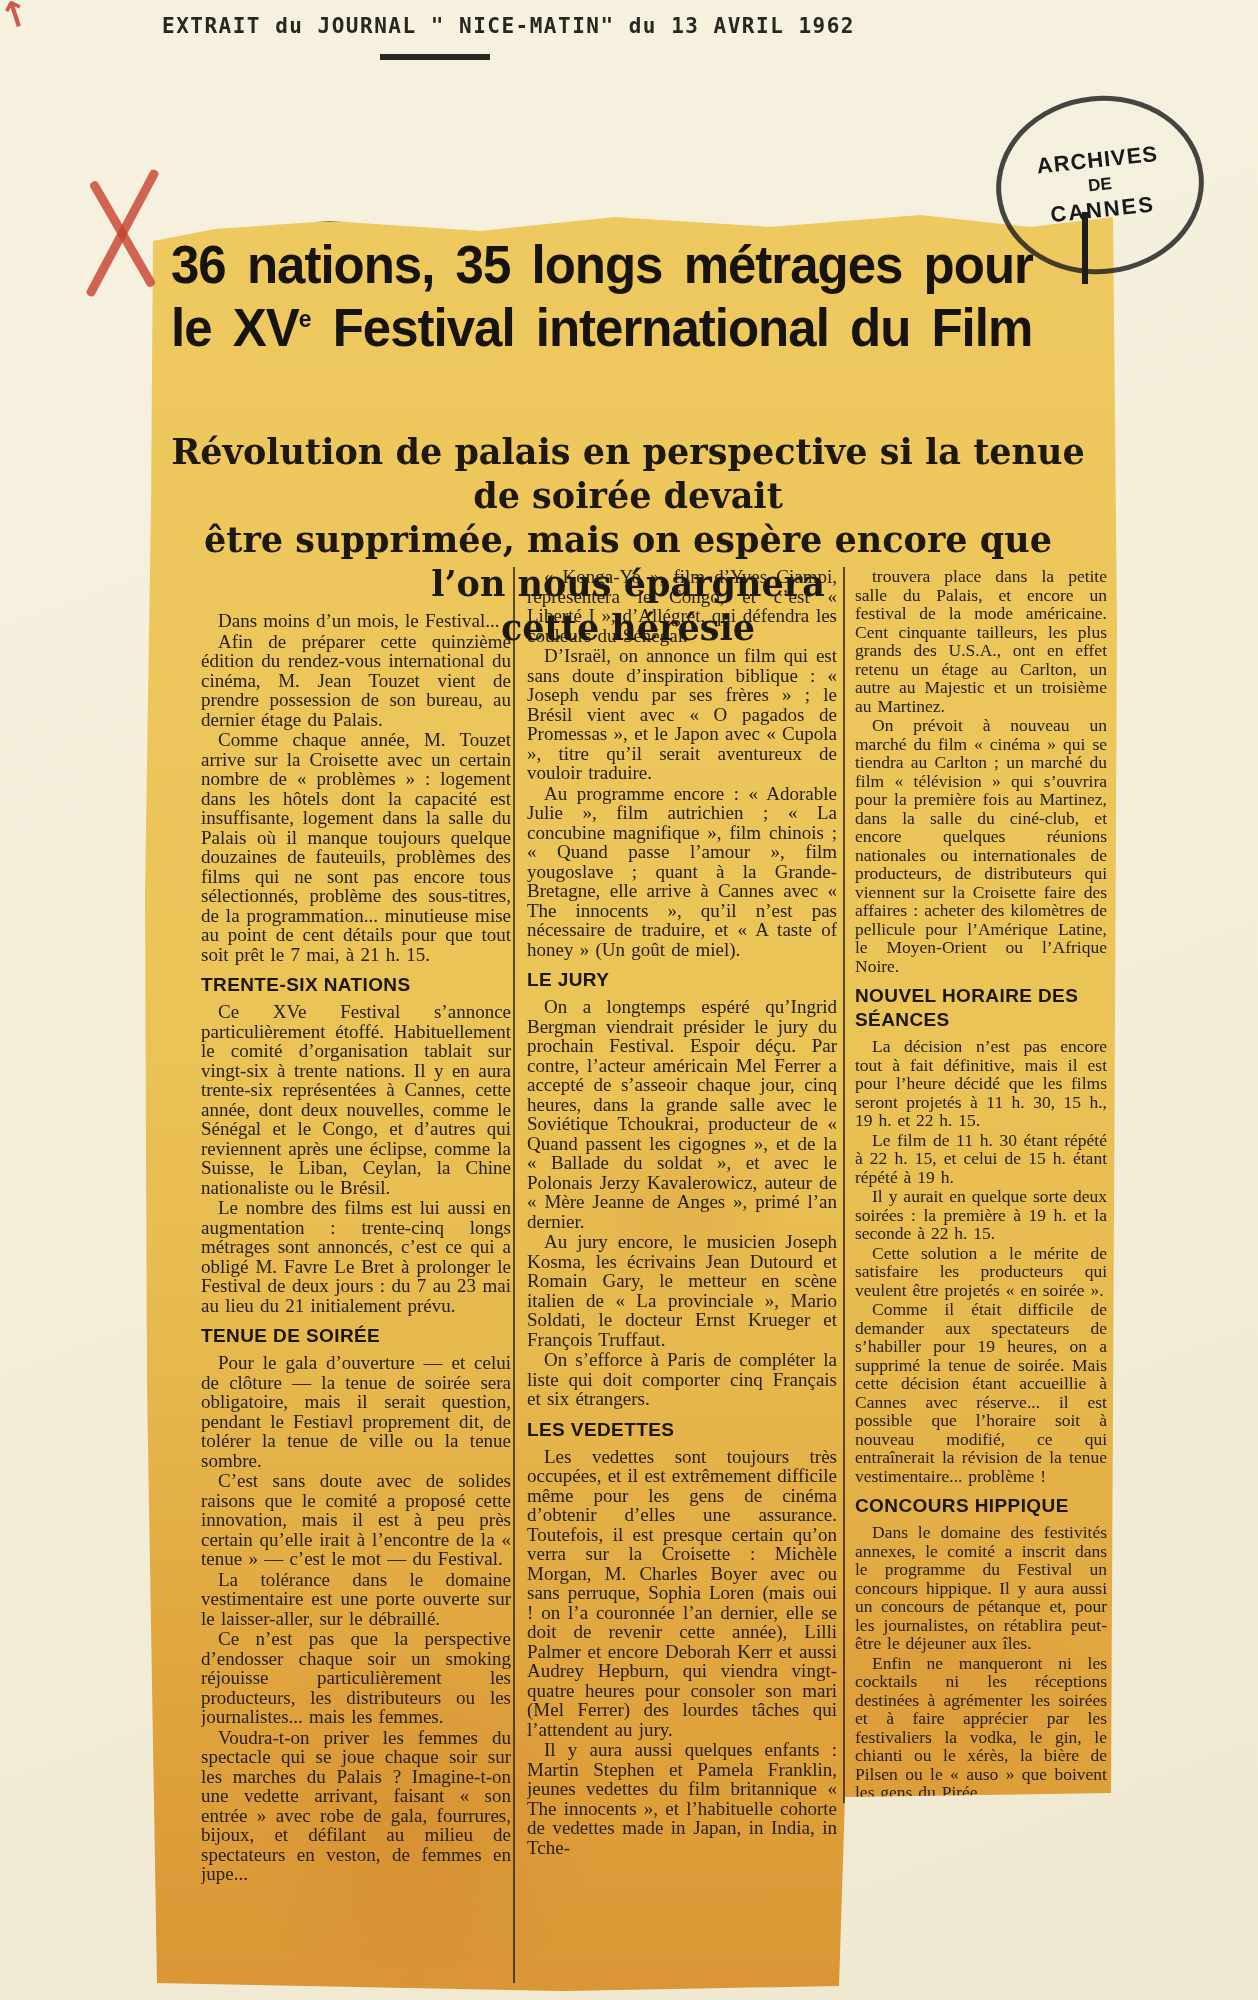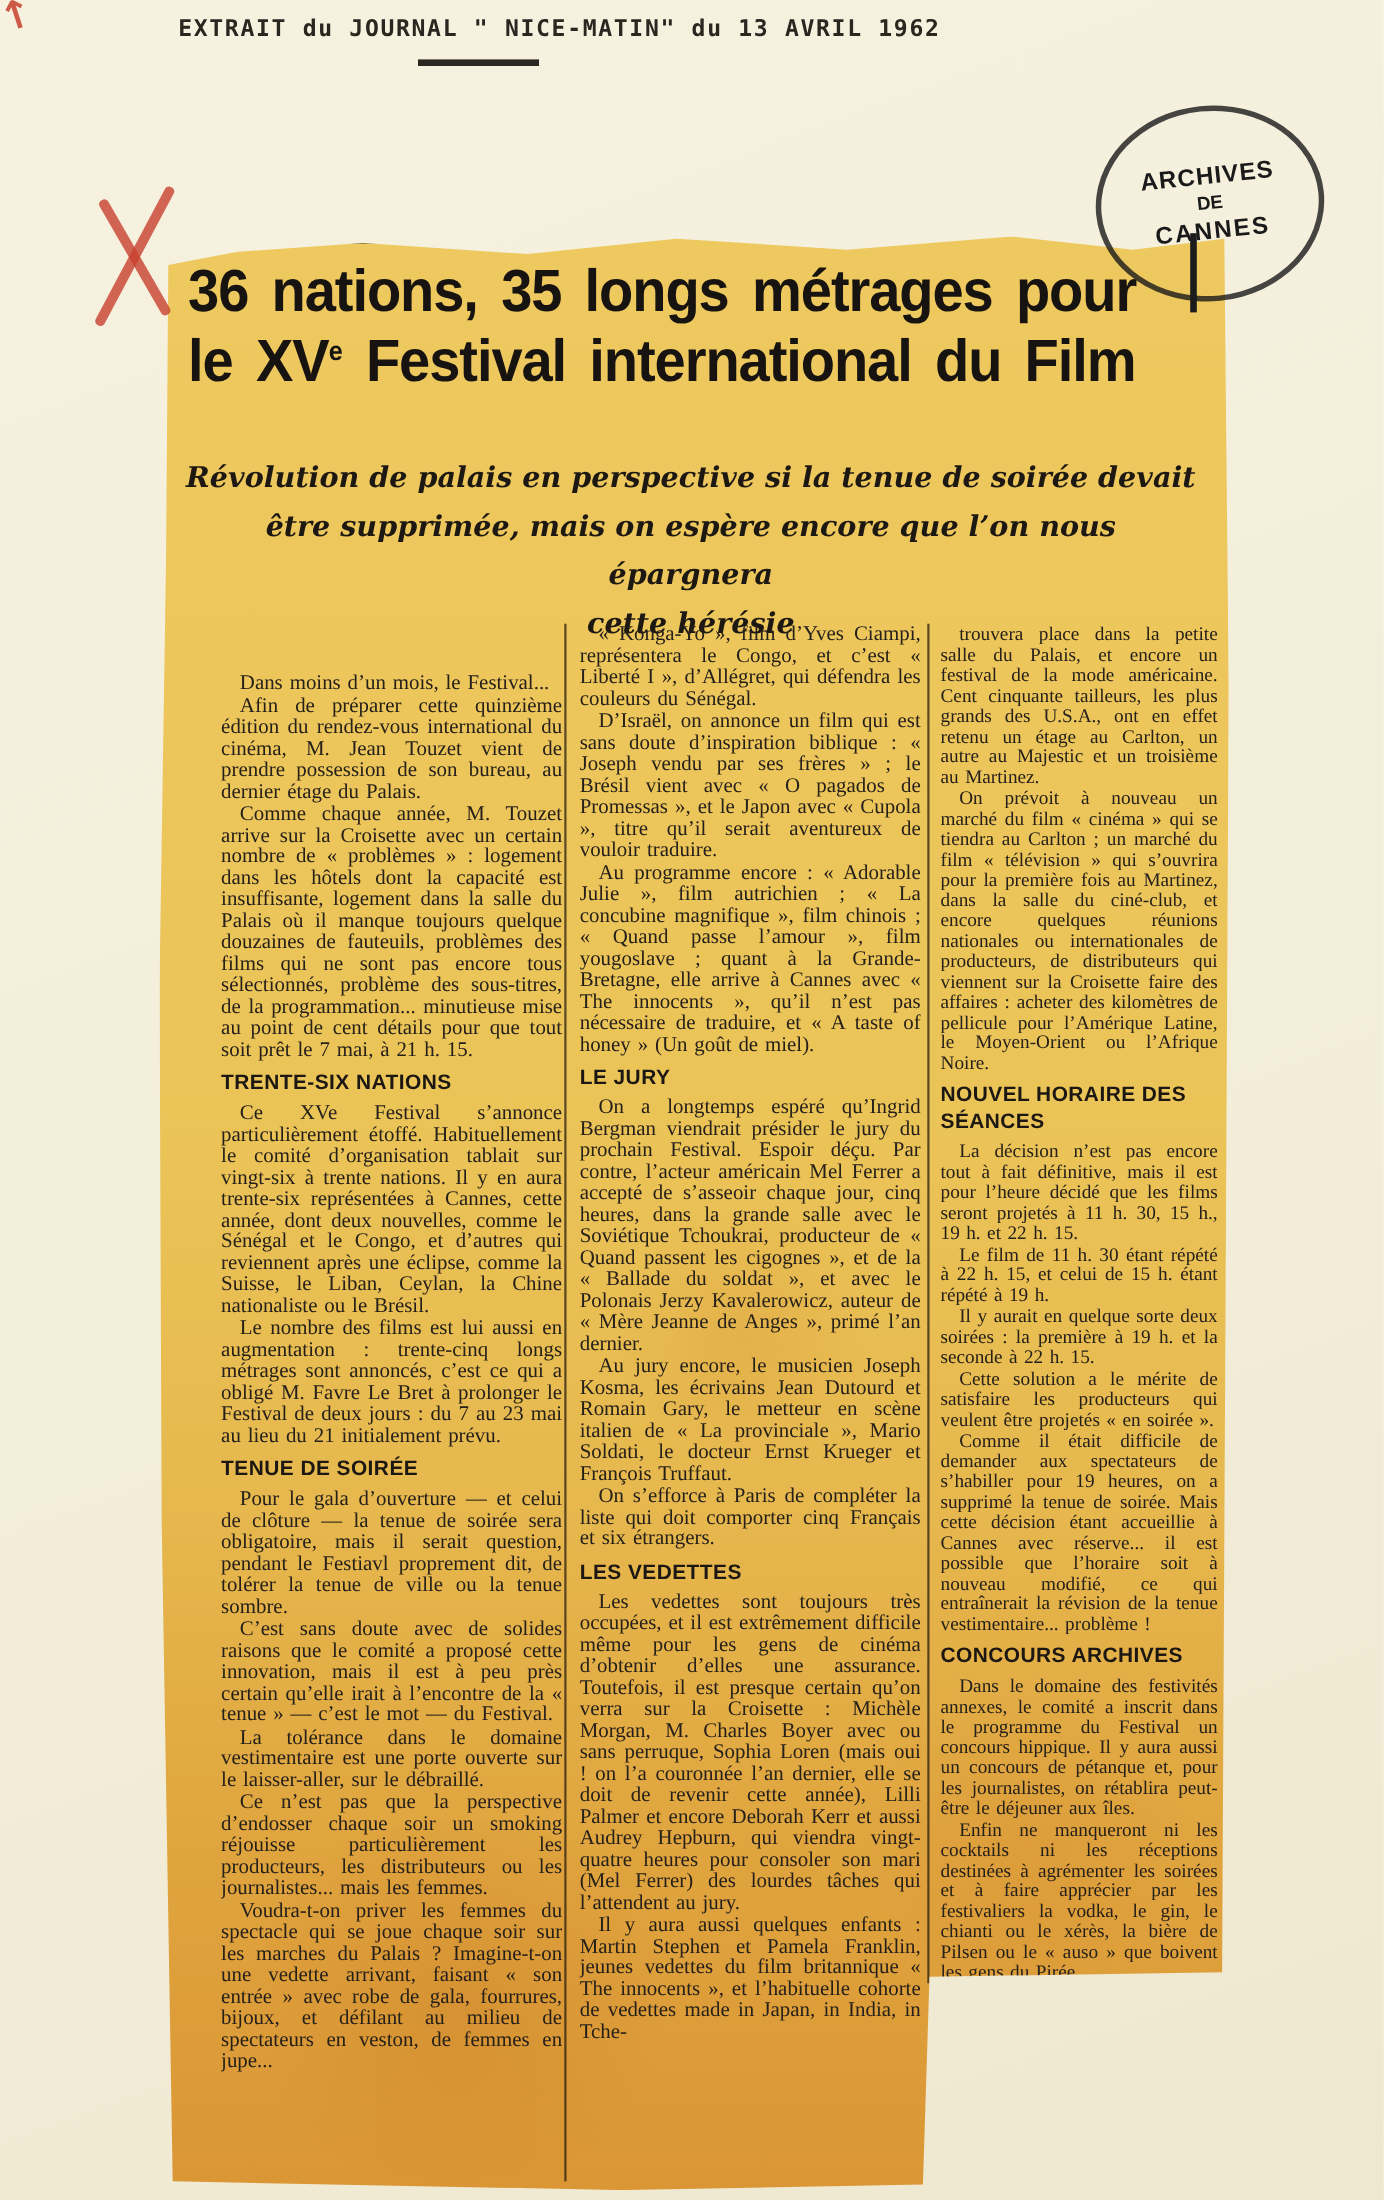--- a/index.html
+++ b/index.html
@@ -48,23 +48,23 @@
   .stain.s1{left:420px;top:880px;width:220px;height:260px;background:radial-gradient(circle,rgba(205,125,35,.18),transparent 70%);}
   .stain.s2{left:60px;top:1450px;width:420px;height:330px;background:radial-gradient(circle,rgba(190,105,25,.22),transparent 72%);}
   .stain.s3{left:640px;top:1320px;width:300px;height:300px;background:radial-gradient(circle,rgba(200,115,30,.15),transparent 70%);}
   
   .headline{position:absolute;left:26px;top:28px;width:940px;color:#171310;
     font-family:"Liberation Sans",sans-serif;font-weight:bold;line-height:1.18;
     transform:scaleY(1.06);transform-origin:top left;}
   .headline .hl{font-size:51px;letter-spacing:-1px;word-spacing:8px;white-space:nowrap;}
   .headline sup{font-size:.45em;vertical-align:super;letter-spacing:0;}
   
-  .subhead{position:absolute;left:18px;top:208px;width:930px;text-align:center;
-    font-family:"DejaVu Serif",serif;font-style:italic;font-weight:bold;
-    font-size:26px;line-height:44px;color:#1d1811;}
+  .subhead{position:absolute;left:18px;top:225px;width:930px;text-align:center;
+    font-family:"DejaVu Serif",serif;font-weight:bold;
+    font-size:35px;line-height:44px;color:#1d1811;}
   
   .col{position:absolute;top:362px;overflow:hidden;color:#26201a;}
   .col-1{left:56px;width:310px;height:1416px;margin-top:44px;}
   .col-2{left:382px;width:310px;height:1416px;}
   .col-3{left:710px;width:252px;height:1238px;}
   .vrule{position:absolute;width:2px;background:rgba(40,30,15,.75);}
   .vrule.r1{left:368px;top:362px;height:1416px;}
   .vrule.r2{left:698px;top:362px;height:1236px;}
   .body-p{margin:0 0 1px 0;text-indent:17px;text-align:justify;
     font-size:19px;line-height:19.5px;word-spacing:1.5px;}
@@ -133,21 +133,21 @@
   <div class="vrule r2"></div>
   <div class="col col-3">
       <p class="body-p">trouvera place dans la petite salle du Palais, et encore un festival de la mode américaine. Cent cinquante tailleurs, les plus grands des U.S.A., ont en effet retenu un étage au Carlton, un autre au Majestic et un troisième au Martinez.</p>
       <p class="body-p">On prévoit à nouveau un marché du film « cinéma » qui se tiendra au Carlton ; un marché du film « télévision » qui s’ouvrira pour la première fois au Martinez, dans la salle du ciné-club, et encore quelques réunions nationales ou internationales de producteurs, de distributeurs qui viennent sur la Croisette faire des affaires : acheter des kilomètres de pellicule pour l’Amérique Latine, le Moyen-Orient ou l’Afrique Noire.</p>
       <h3 class="col-head">NOUVEL HORAIRE DES SÉANCES</h3>
       <p class="body-p">La décision n’est pas encore tout à fait définitive, mais il est pour l’heure décidé que les films seront projetés à 11 h. 30, 15 h., 19 h. et 22 h. 15.</p>
       <p class="body-p">Le film de 11 h. 30 étant répété à 22 h. 15, et celui de 15 h. étant répété à 19 h.</p>
       <p class="body-p">Il y aurait en quelque sorte deux soirées : la première à 19 h. et la seconde à 22 h. 15.</p>
       <p class="body-p">Cette solution a le mérite de satisfaire les producteurs qui veulent être projetés « en soirée ».</p>
       <p class="body-p">Comme il était difficile de demander aux spectateurs de s’habiller pour 19 heures, on a supprimé la tenue de soirée. Mais cette décision étant accueillie à Cannes avec réserve... il est possible que l’horaire soit à nouveau modifié, ce qui entraînerait la révision de la tenue vestimentaire... problème !</p>
-      <h3 class="col-head">CONCOURS ARCHIVES</h3>
+      <h3 class="col-head">CONCOURS HIPPIQUE</h3>
       <p class="body-p">Dans le domaine des festivités annexes, le comité a inscrit dans le programme du Festival un concours hippique. Il y aura aussi un concours de pétanque et, pour les journalistes, on rétablira peut-être le déjeuner aux îles.</p>
       <p class="body-p">Enfin ne manqueront ni les cocktails ni les réceptions destinées à agrémenter les soirées et à faire apprécier par les festivaliers la vodka, le gin, le chianti ou le xérès, la bière de Pilsen ou le « auso » que boivent les gens du Pirée.</p>
     </div>
 </div>
 
 <div class="red-x">
     <i class="a"></i>
     <i class="b"></i>
   </div>
 

